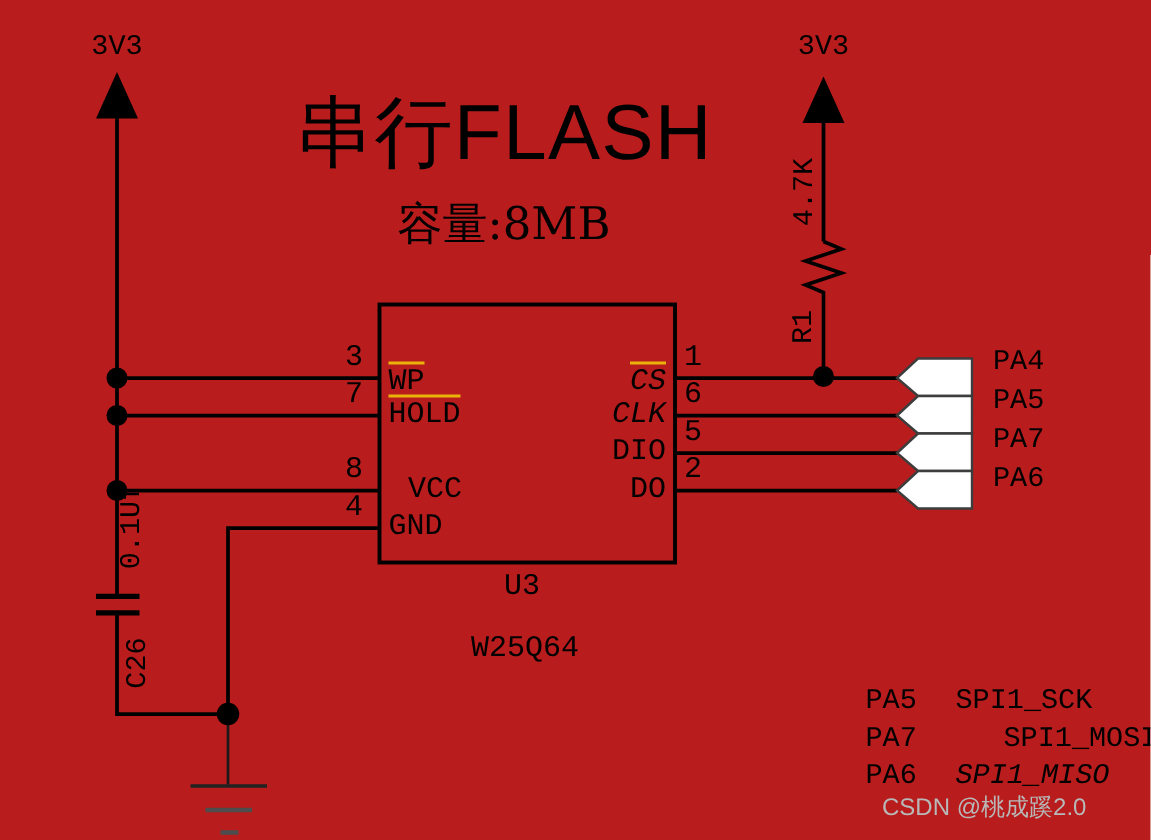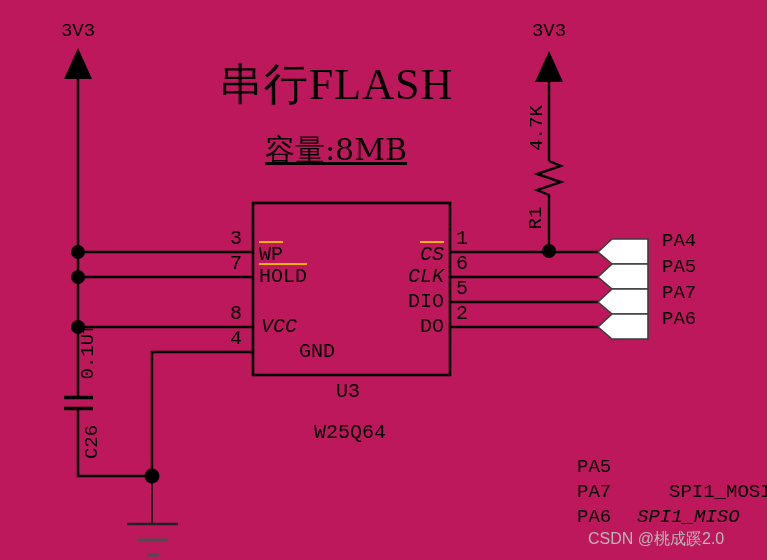--- a/index.html
+++ b/index.html
@@ -1,28 +1,28 @@
 <!DOCTYPE html>
 <html><head>
 <meta charset="utf-8">
 <style>
   html,body{margin:0;padding:0;background:#fff;}
   #canvas{
-    position:relative;width:767px;height:560px;background:#be185d;
+    position:relative;width:767px;height:560px;background:#b91c1c;
     font-family:"Liberation Mono","DejaVu Sans Mono",monospace;
     color:#000;overflow:hidden;
   }
   #wires{position:absolute;left:0;top:0;}
   .t{position:absolute;white-space:nowrap;line-height:1.05;font-size:20px;}
   .ctr{text-align:center;}
   .rt{text-align:right;}
   .ov{display:inline-block;border-top:2px solid #eab308;padding-top:1px;margin-top:-3px;}
   .rot{position:absolute;white-space:nowrap;line-height:1;font-size:19px;
        transform:translate(-50%,-50%) rotate(-90deg);}
-  .title{font-family:Liberation Serif, serif;font-size:44px;letter-spacing:1px;}
+  .title{font-family:Liberation Sans, sans-serif;font-size:52px;letter-spacing:1px;}
   .subtitle{font-family:"DejaVu Serif","Liberation Serif",serif;font-size:30px;}
   .pwr{font-size:19px;}
   .port{font-size:19px;}
   .map{font-size:19px;}
   .wm{font-family:"Liberation Sans","DejaVu Sans",sans-serif;font-size:16px;color:#b8b8b8;}
 </style>
 </head>
 <body>
 
 <div id="canvas">
@@ -73,33 +73,33 @@
       <circle cx="78" cy="327" r="7"></circle>
       <circle cx="152" cy="476" r="7.5"></circle>
       <circle cx="549" cy="251" r="7"></circle>
     </g>
   </svg>
 
   <div class="t pwr ctr" style="left:56px;top:22px;width:44px;">3V3</div>
   <div class="t pwr ctr" style="left:527px;top:22px;width:44px;">3V3</div>
 
   <div class="t title ctr" style="left:180px;top:62px;width:312px;">串行FLASH</div>
-  <div class="t subtitle ctr" style="left:180px;top:134px;width:312px;text-decoration:underline;">容量:8MB</div>
+  <div class="t subtitle ctr" style="left:180px;top:134px;width:312px;">容量:8MB</div>
 
   <div class="t rt" style="left:212px;top:228px;width:30px;">3</div>
   <div class="t rt" style="left:212px;top:253px;width:30px;">7</div>
   <div class="t rt" style="left:212px;top:303px;width:30px;">8</div>
   <div class="t rt" style="left:212px;top:328px;width:30px;">4</div>
 
   <div class="t" style="left:259px;top:244px;">
     <span class="ov">WP</span></div>
   <div class="t" style="left:259px;top:266px;">
     <span class="ov">HOLD</span></div>
-  <div class="t" style="left:261px;top:316px;font-style:italic;">VCC</div>
-  <div class="t" style="left:259px;top:341px;margin-left:40px;">GND</div>
+  <div class="t" style="left:272px;top:316px;">VCC</div>
+  <div class="t" style="left:259px;top:341px;">GND</div>
 
   <div class="t" style="left:456px;top:228px;">1</div>
   <div class="t" style="left:456px;top:253px;">6</div>
   <div class="t" style="left:456px;top:278px;">5</div>
   <div class="t" style="left:456px;top:303px;">2</div>
 
   <div class="t rt" style="left:370px;top:244px;width:74px;font-style:italic;">
     <span class="ov">CS</span></div>
   <div class="t rt" style="left:370px;top:266px;width:74px;font-style:italic;">CLK</div>
   <div class="t rt" style="left:370px;top:291px;width:74px;">DIO</div>
@@ -113,20 +113,21 @@
 
   <div class="rot" style="left:88px;top:351px;">0.1Uf</div>
   <div class="rot" style="left:92px;top:442px;">C26</div>
 
   <div class="t port" style="left:662px;top:232px;">PA4</div>
   <div class="t port" style="left:662px;top:258px;">PA5</div>
   <div class="t port" style="left:662px;top:284px;">PA7</div>
   <div class="t port" style="left:662px;top:310px;">PA6</div>
 
   <div class="t map" style="left:577px;top:458px;">PA5</div>
+  <div class="t map" style="left:637px;top:458px;">SPI1_SCK</div>
   <div class="t map" style="left:577px;top:483px;">PA7</div>
   <div class="t map" style="left:637px;top:483px;margin-left:32px;">SPI1_MOSI</div>
   <div class="t map" style="left:577px;top:508px;">PA6</div>
   <div class="t map" style="left:637px;top:508px;font-style:italic;">SPI1_MISO</div>
 
   <div class="t wm" style="left:588px;top:531px;">CSDN @桃成蹊2.0</div>
 
 </div>
 
 </body></html>

